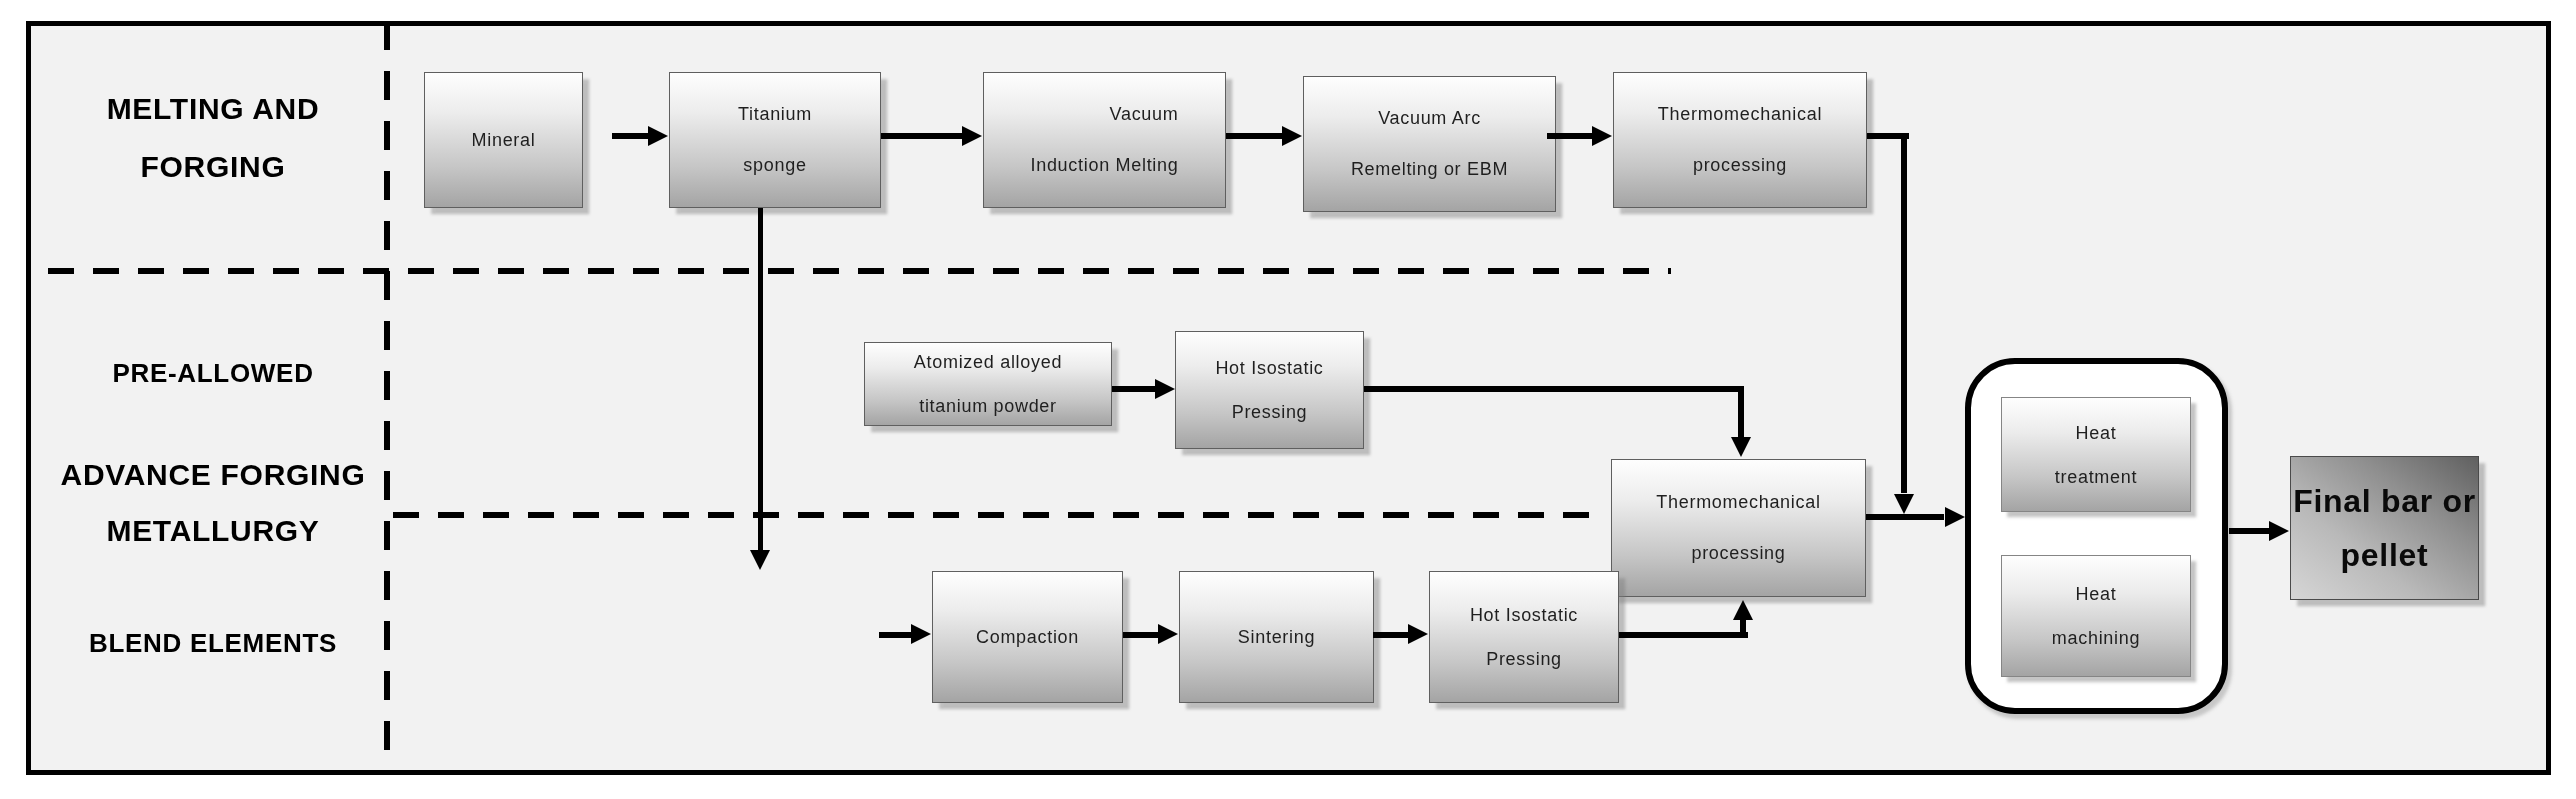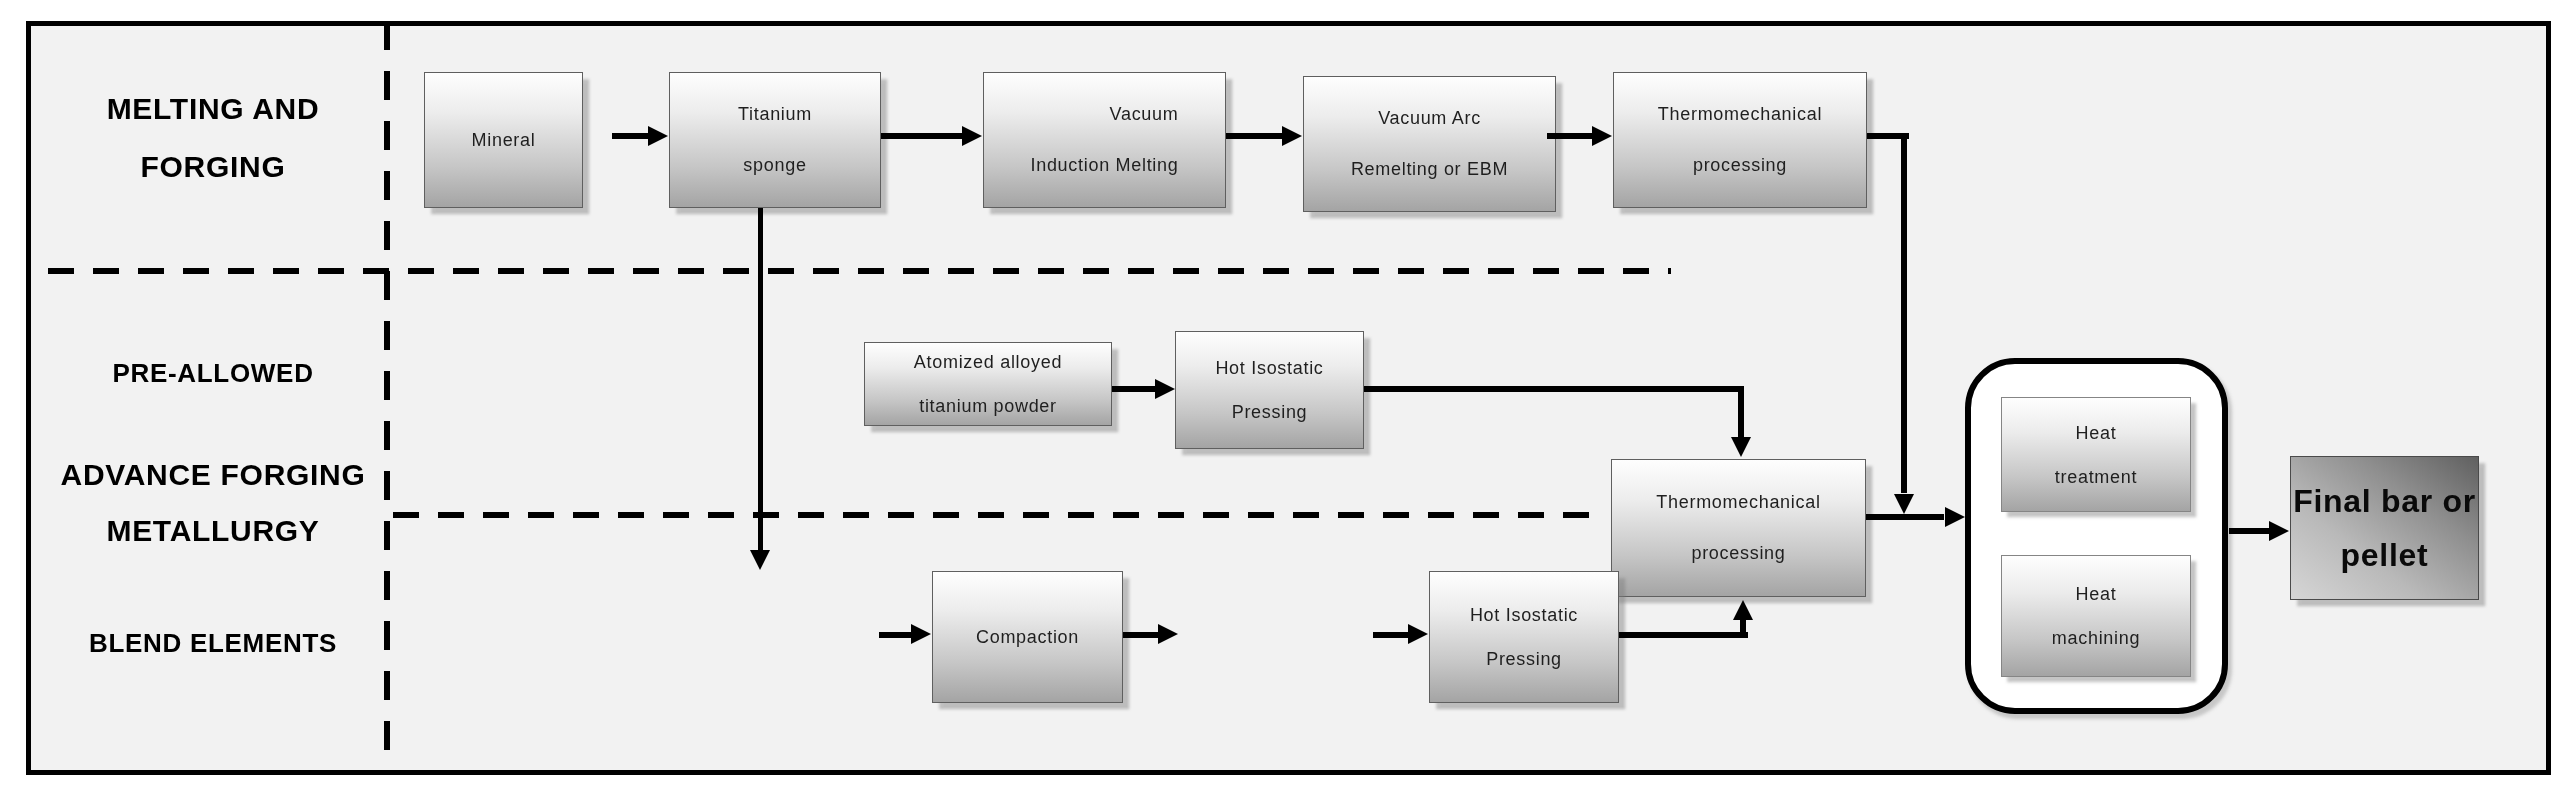--- a/index.html
+++ b/index.html
@@ -101,20 +101,23 @@
 Pressing</span>
   </div>
   <div class="node tall" style="left:1611px;top:459px;width:255px;height:138px;">
     <span class="lbl">Thermomechanical
 processing</span>
   </div>
 
   <div class="node" style="left:932px;top:571px;width:191px;height:132px;">
     <span class="lbl">Compaction</span>
   </div>
+  <div class="node" style="left:1179px;top:571px;width:195px;height:132px;">
+    <span class="lbl">Sintering</span>
+  </div>
   <div class="node" style="left:1429px;top:571px;width:190px;height:132px;">
     <span class="lbl">Hot Isostatic
 Pressing</span>
   </div>
 
   <div class="group" style="left:1965px;top:358px;width:263px;height:356px;"></div>
   <div class="node inner" style="left:2001px;top:397px;width:190px;height:115px;">
     <span class="lbl">Heat
 treatment</span>
   </div>

